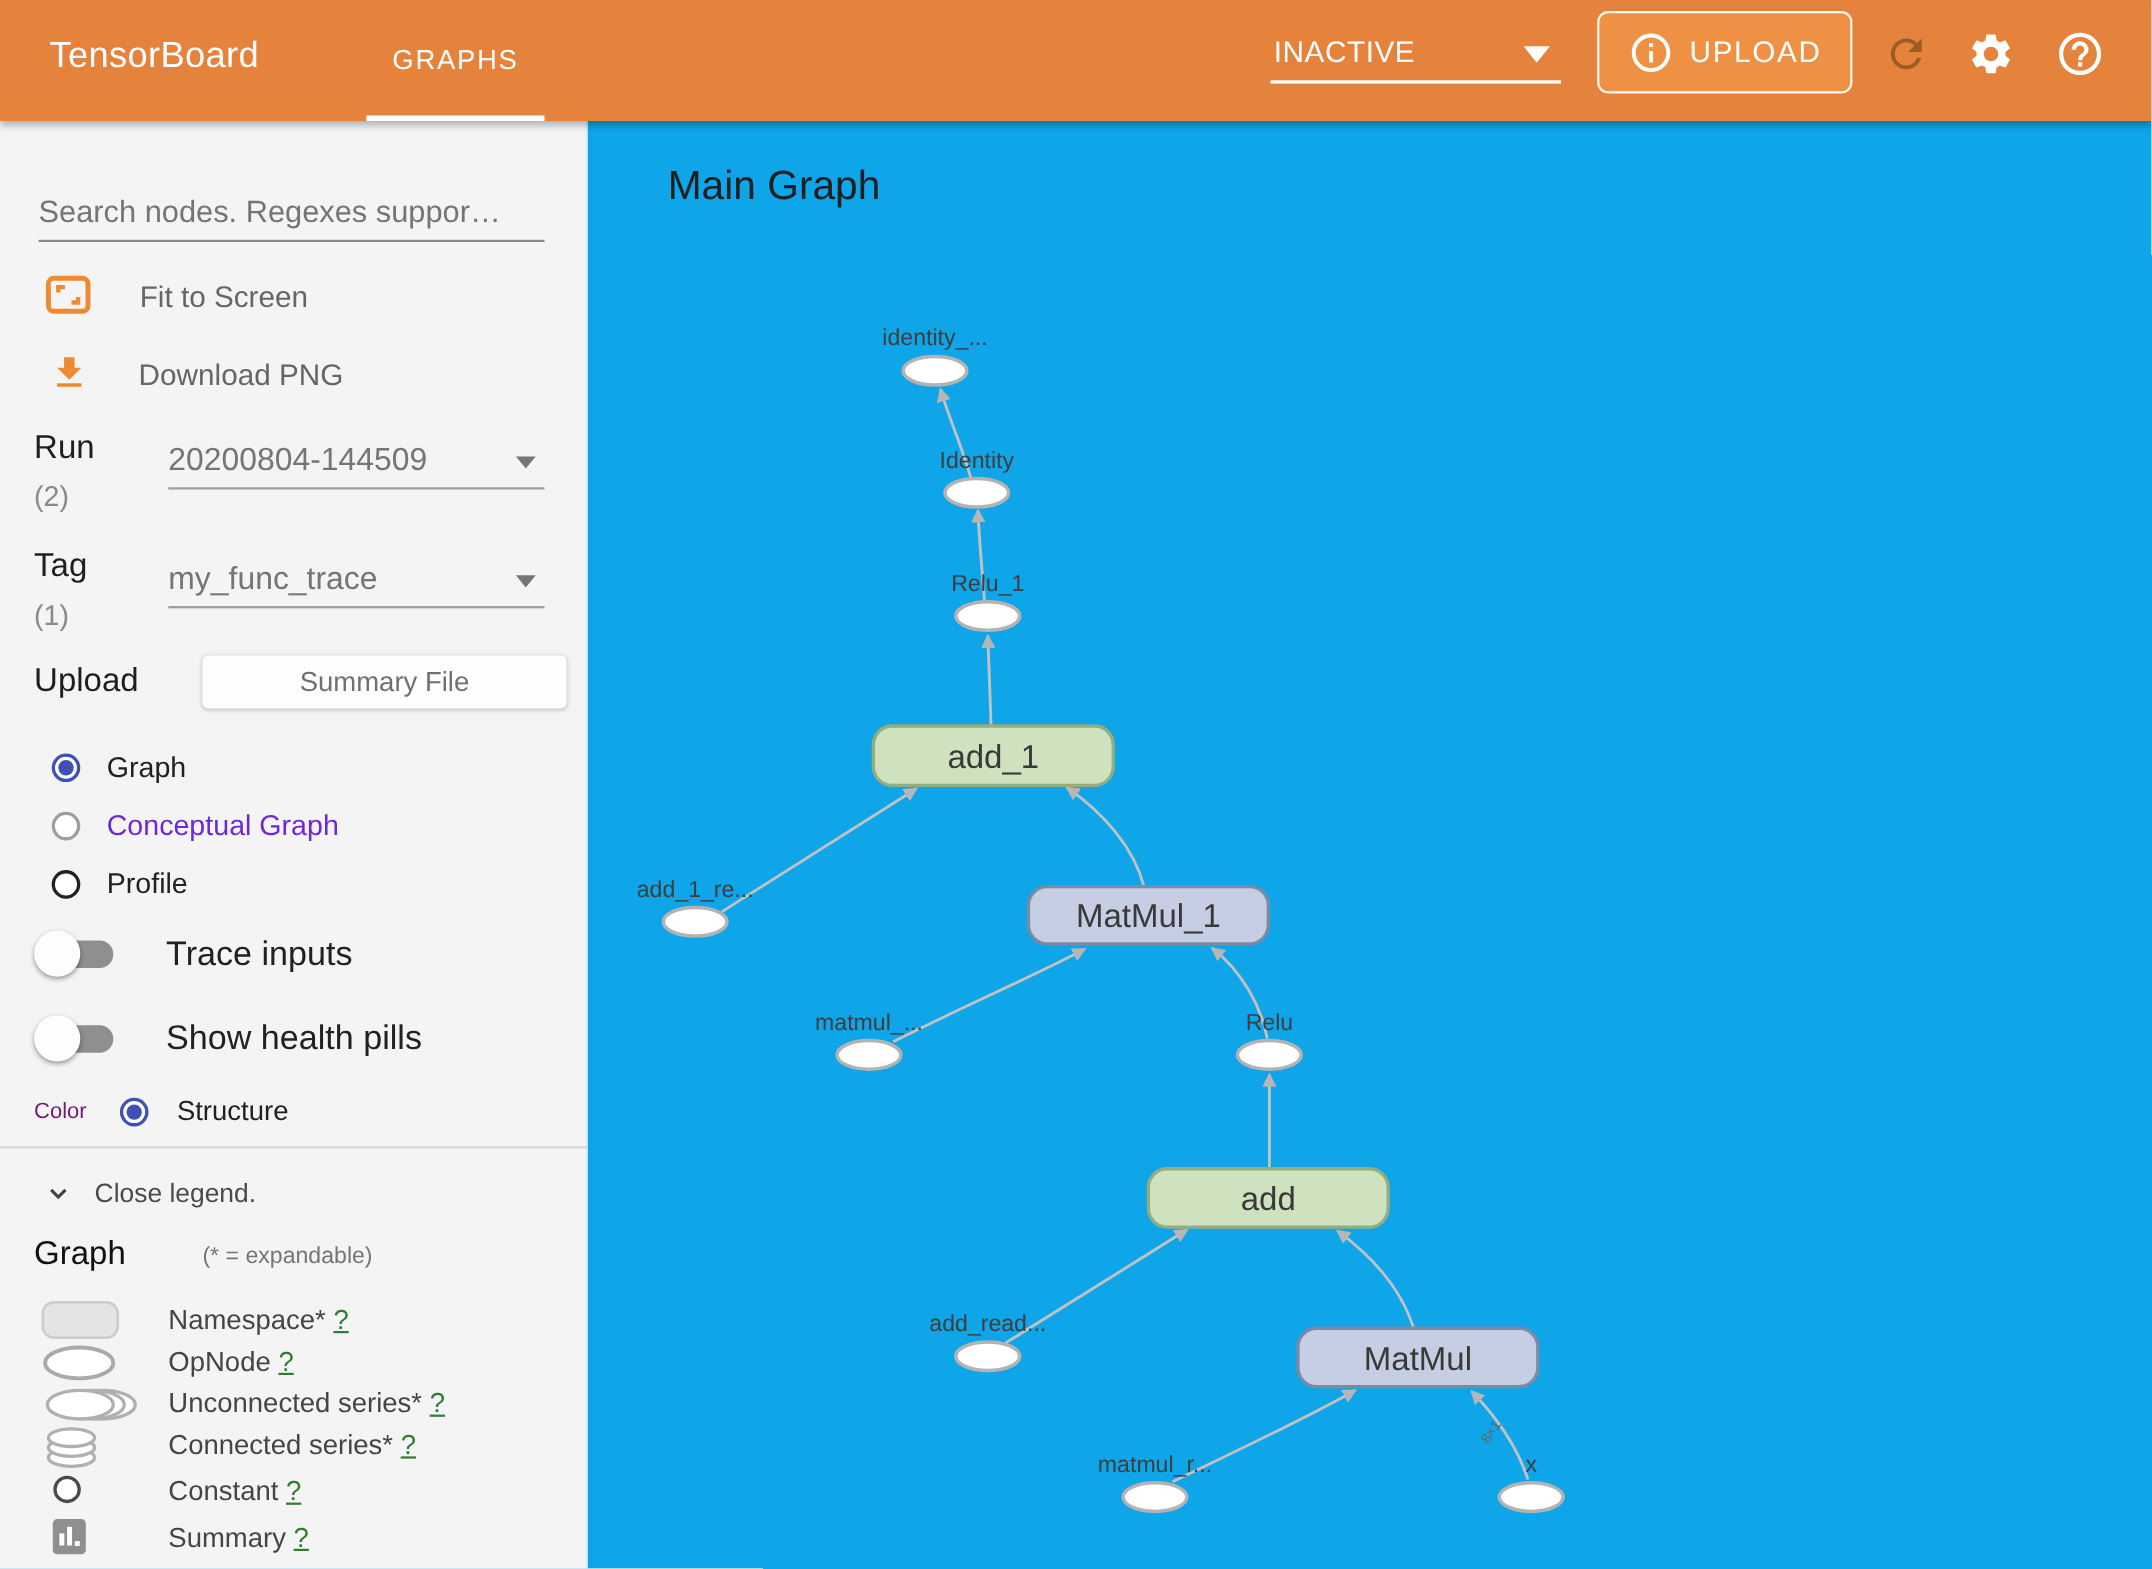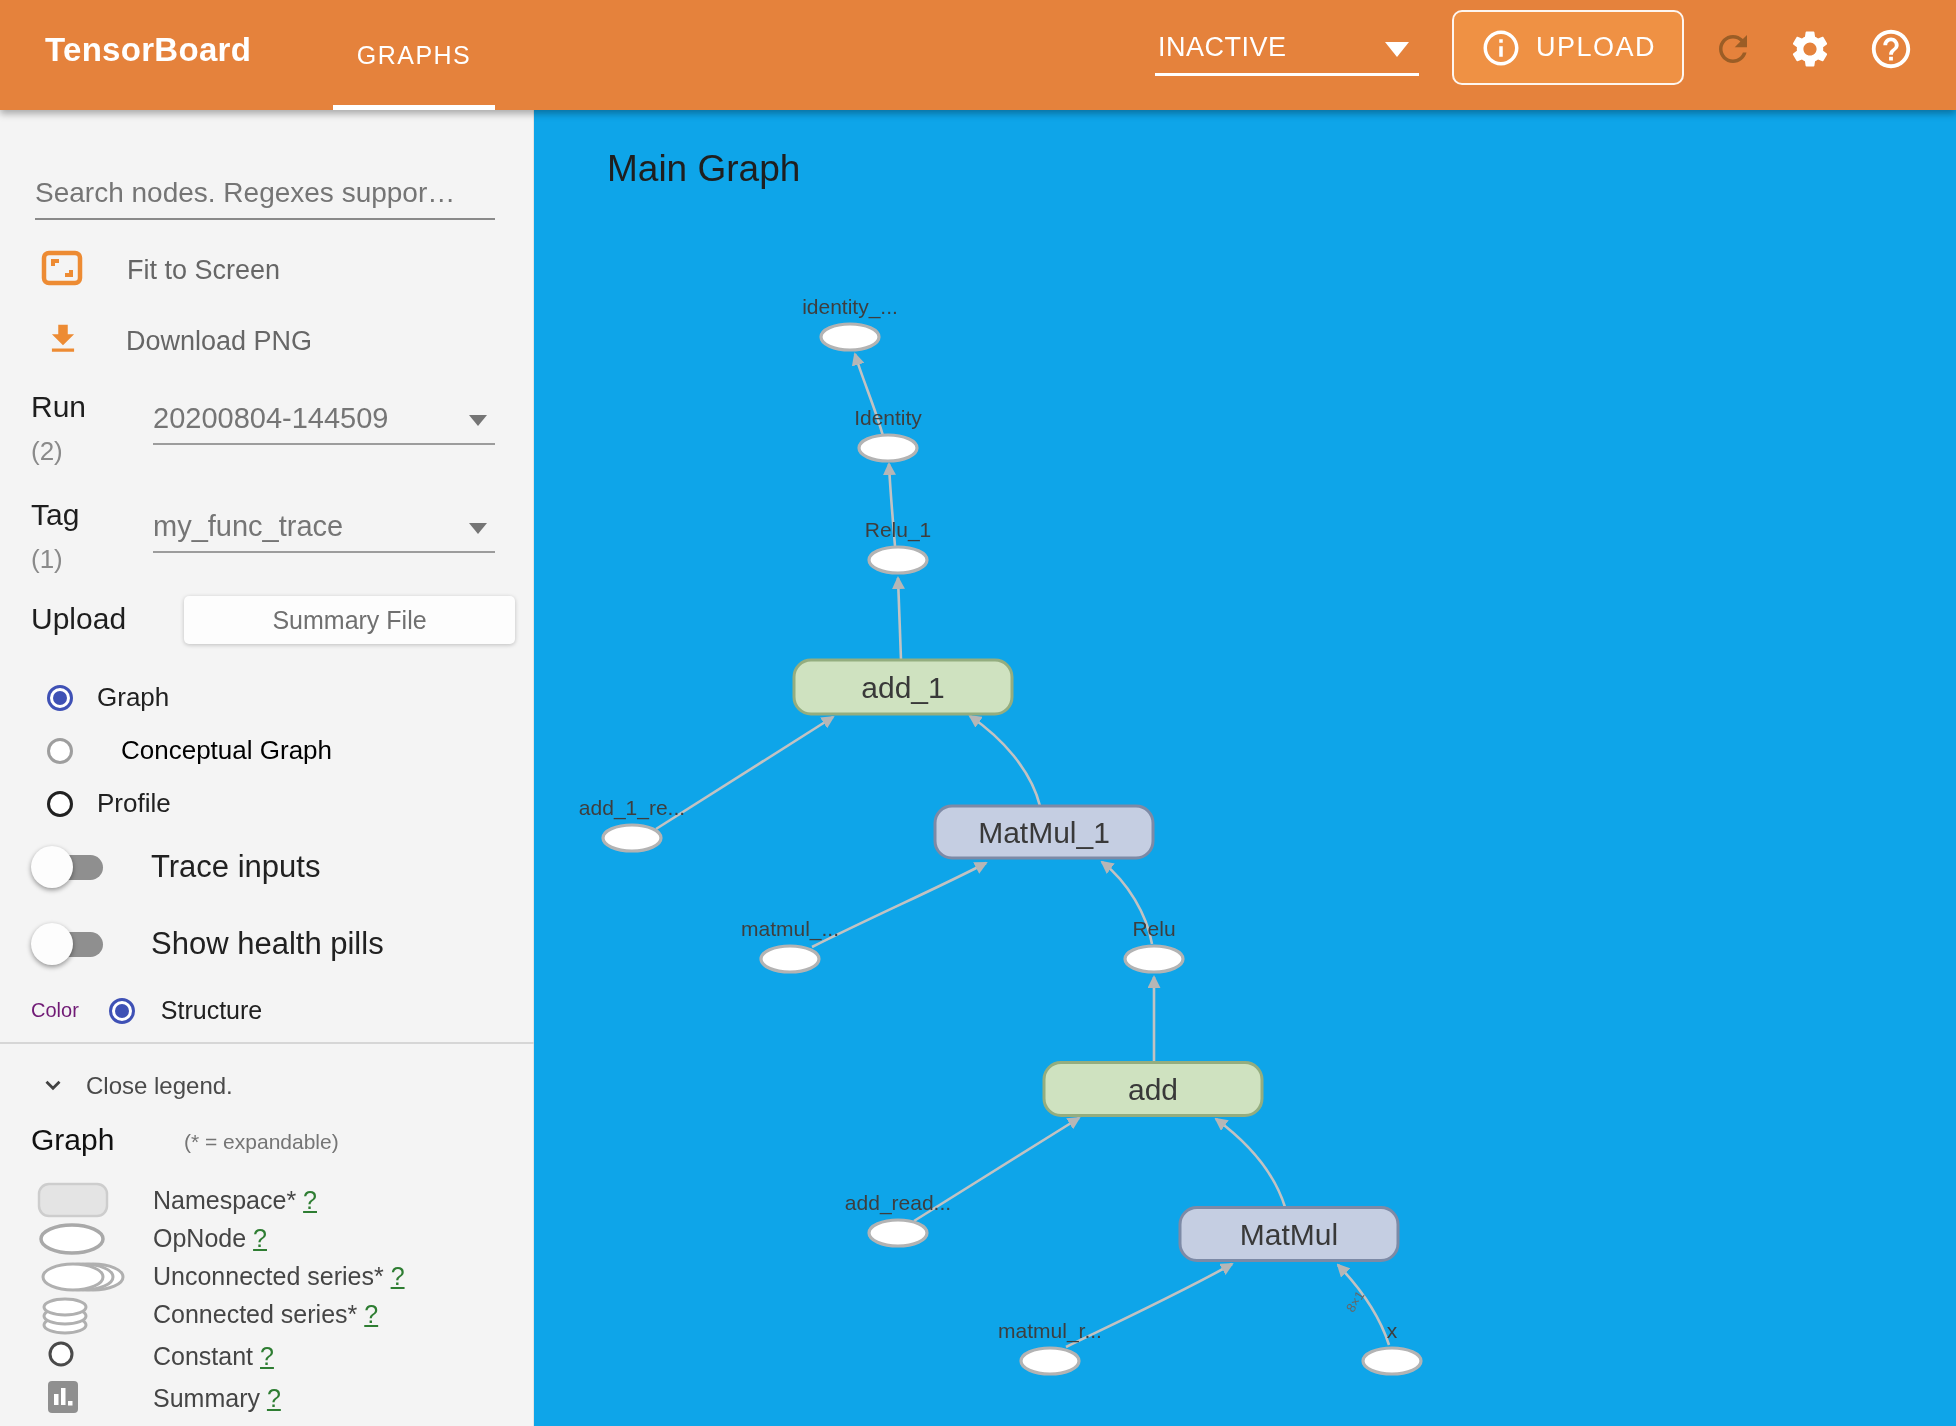--- a/index.html
+++ b/index.html
@@ -2,21 +2,21 @@
 <html><head>
 <meta charset="utf-8">
 <style>
   * { margin:0; padding:0; box-sizing:border-box; }
   body { font-family:"Liberation Sans", sans-serif; background:#fff; }
   .app { position:relative; width:1956px; height:1426px; overflow:hidden; background:#fff; }
 
   
   header { position:absolute; left:0; top:0; width:100%; height:110px; background:#e5823c;
            box-shadow:0 4px 7px rgba(0,0,0,0.30); z-index:10; }
-  .logo { position:absolute; left:45px; top:31px; color:#fff; font-size:33px; font-weight:700; letter-spacing:0.3px; }
+  .logo { position:absolute; left:45px; top:31px; color:#fff; font-size:33px; font-weight:400; letter-spacing:0.3px; }
   .tab { position:absolute; left:333px; top:0; width:162px; height:110px; display:flex; align-items:center;
          justify-content:center; color:#fff; font-size:25px; font-weight:500; letter-spacing:1.5px; cursor:pointer; }
   .tab::after { content:""; position:absolute; left:0; bottom:0; width:100%; height:5px; background:#fff; }
 
   .status-dd { position:absolute; left:1155px; top:0; width:264px; height:110px; cursor:pointer; }
   .status-dd .status-text { position:absolute; left:3px; top:32px; color:#fff; font-size:27px; font-weight:500; letter-spacing:0.5px; }
   .status-dd .caret { position:absolute; right:10px; top:42px; width:0; height:0;
                       border-left:12px solid transparent; border-right:12px solid transparent; border-top:15px solid #fff; }
   .status-dd .underline { position:absolute; left:0; top:73px; width:264px; height:3px; background:#fff; }
 
@@ -49,21 +49,21 @@
   .choose-file { position:absolute; left:153px; top:-6px; width:331px; height:48px; background:#fdfdfd; border:none;
                  border-radius:5px; box-shadow:0 1px 4px rgba(0,0,0,0.22); font-size:25px; color:#707070;
                  font-family:"Liberation Sans",sans-serif; cursor:pointer; }
 
   .radio-row { display:flex; align-items:center; gap:24px; cursor:pointer; }
   .radio { width:26px; height:26px; border-radius:50%; border:3px solid #9e9e9e; background:#fff; position:relative; flex:none; }
   .radio.selected { border-color:#3f51b5; }
   .radio.selected::after { content:""; position:absolute; inset:3px; border-radius:50%; background:#3f51b5; }
   .radio.dark { border-color:#212121; }
   .radio-label { font-size:26px; color:#212121; }
-  .radio-label.muted { color:#000000;margin-left:24px; }
+  .radio-label.muted { color:#6d28d9; }
 
   .toggle-row { display:flex; align-items:center; gap:42px; cursor:pointer; }
   .toggle { position:relative; width:78px; height:42px; flex:none; }
   .toggle .track { position:absolute; left:8px; top:9px; width:64px; height:25px; border-radius:13px; background:#8f8f8f; }
   .toggle .knob { position:absolute; left:0; top:0; width:42px; height:42px; border-radius:50%; background:#fdfdfd;
                   box-shadow:0 2px 5px rgba(0,0,0,0.4); }
   .toggle-label { font-size:31px; color:#212121; }
 
   .color-row { display:flex; align-items:center; }
   .color-label { font-size:20px; color:#701a75; }

